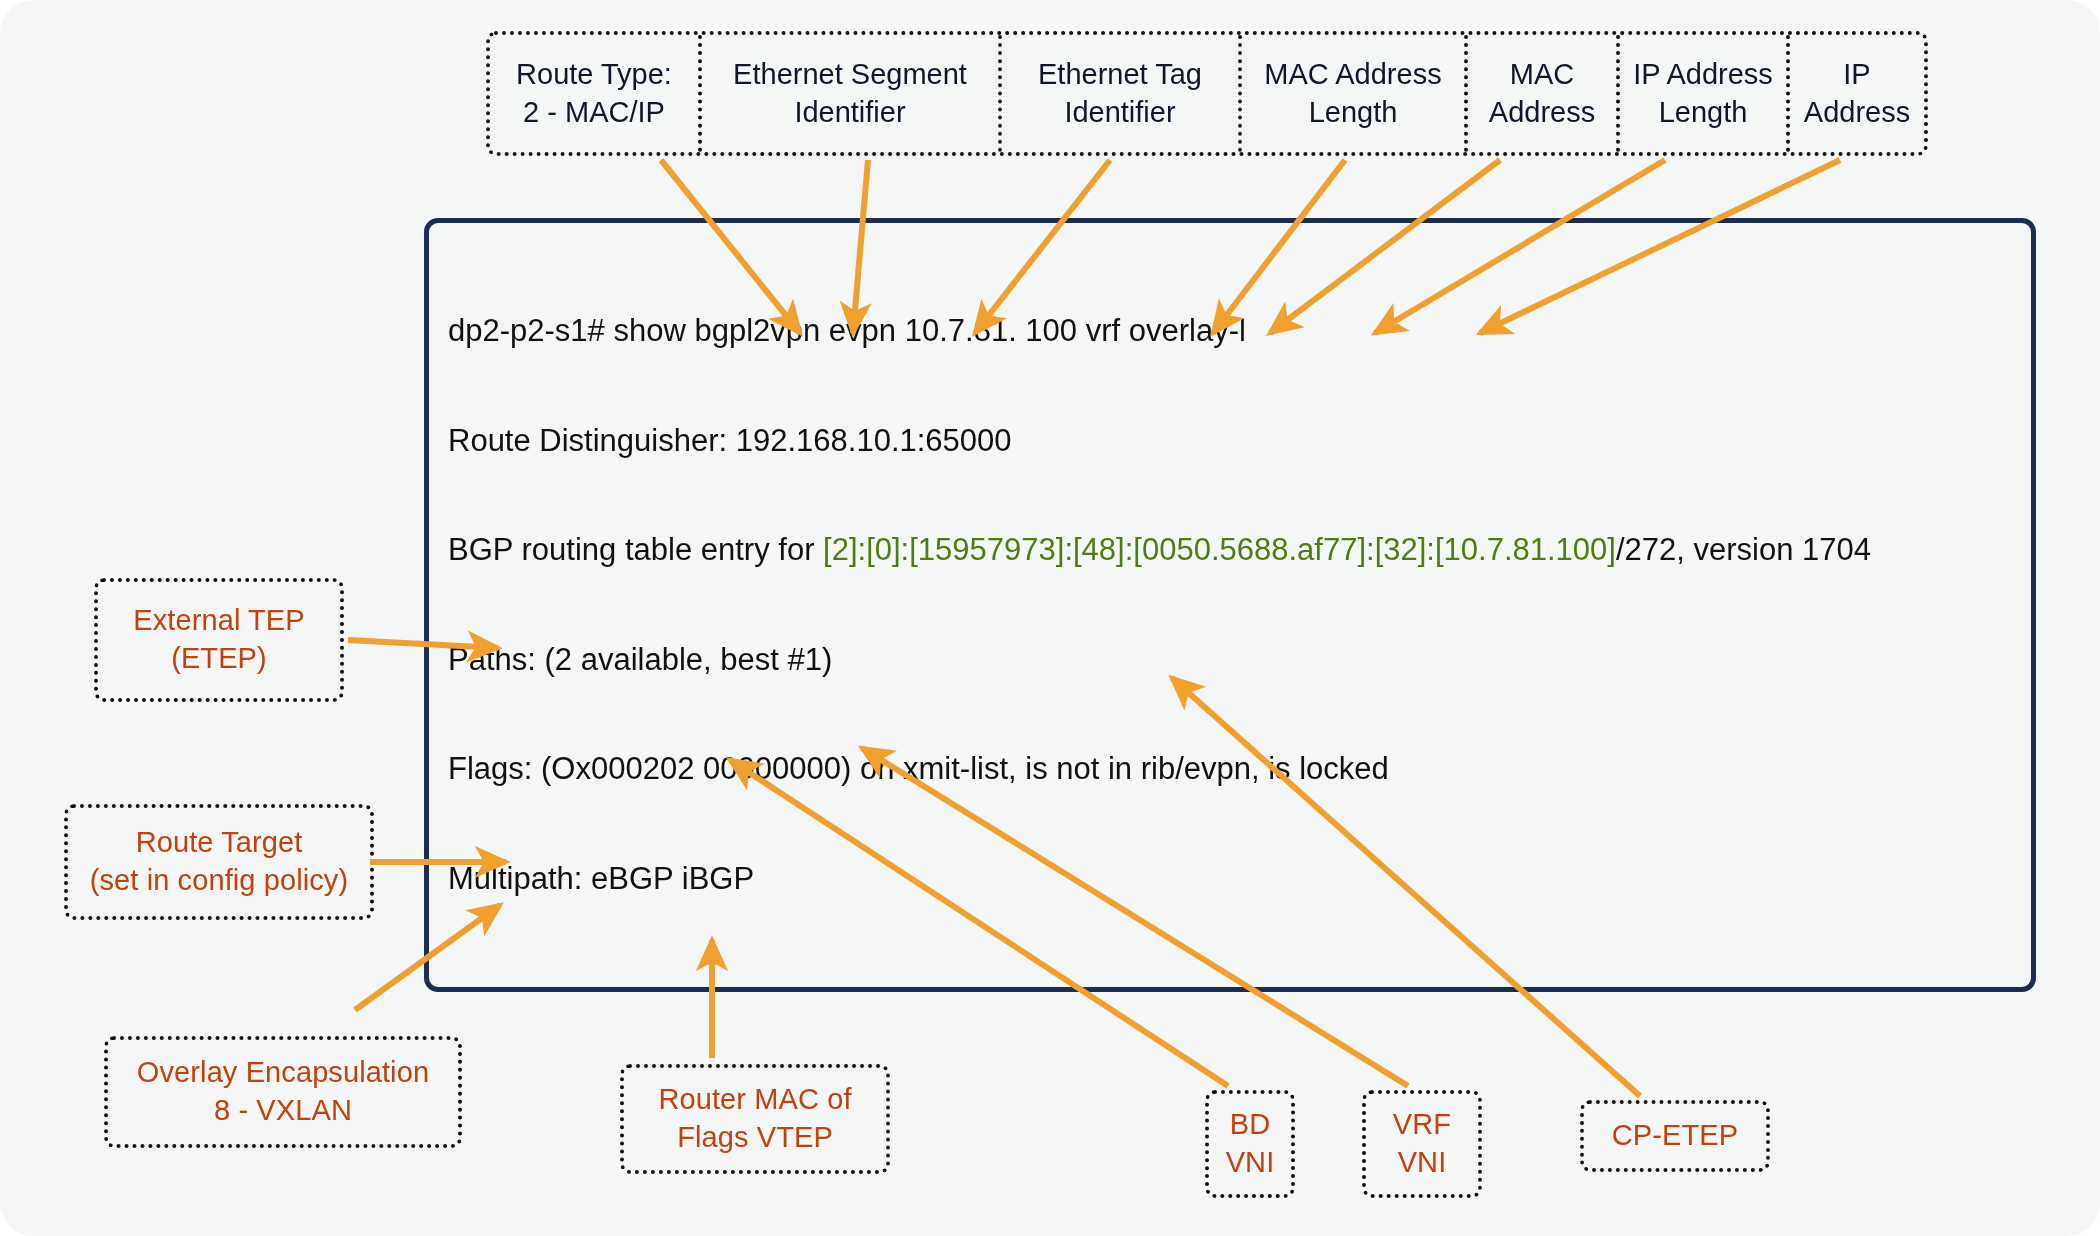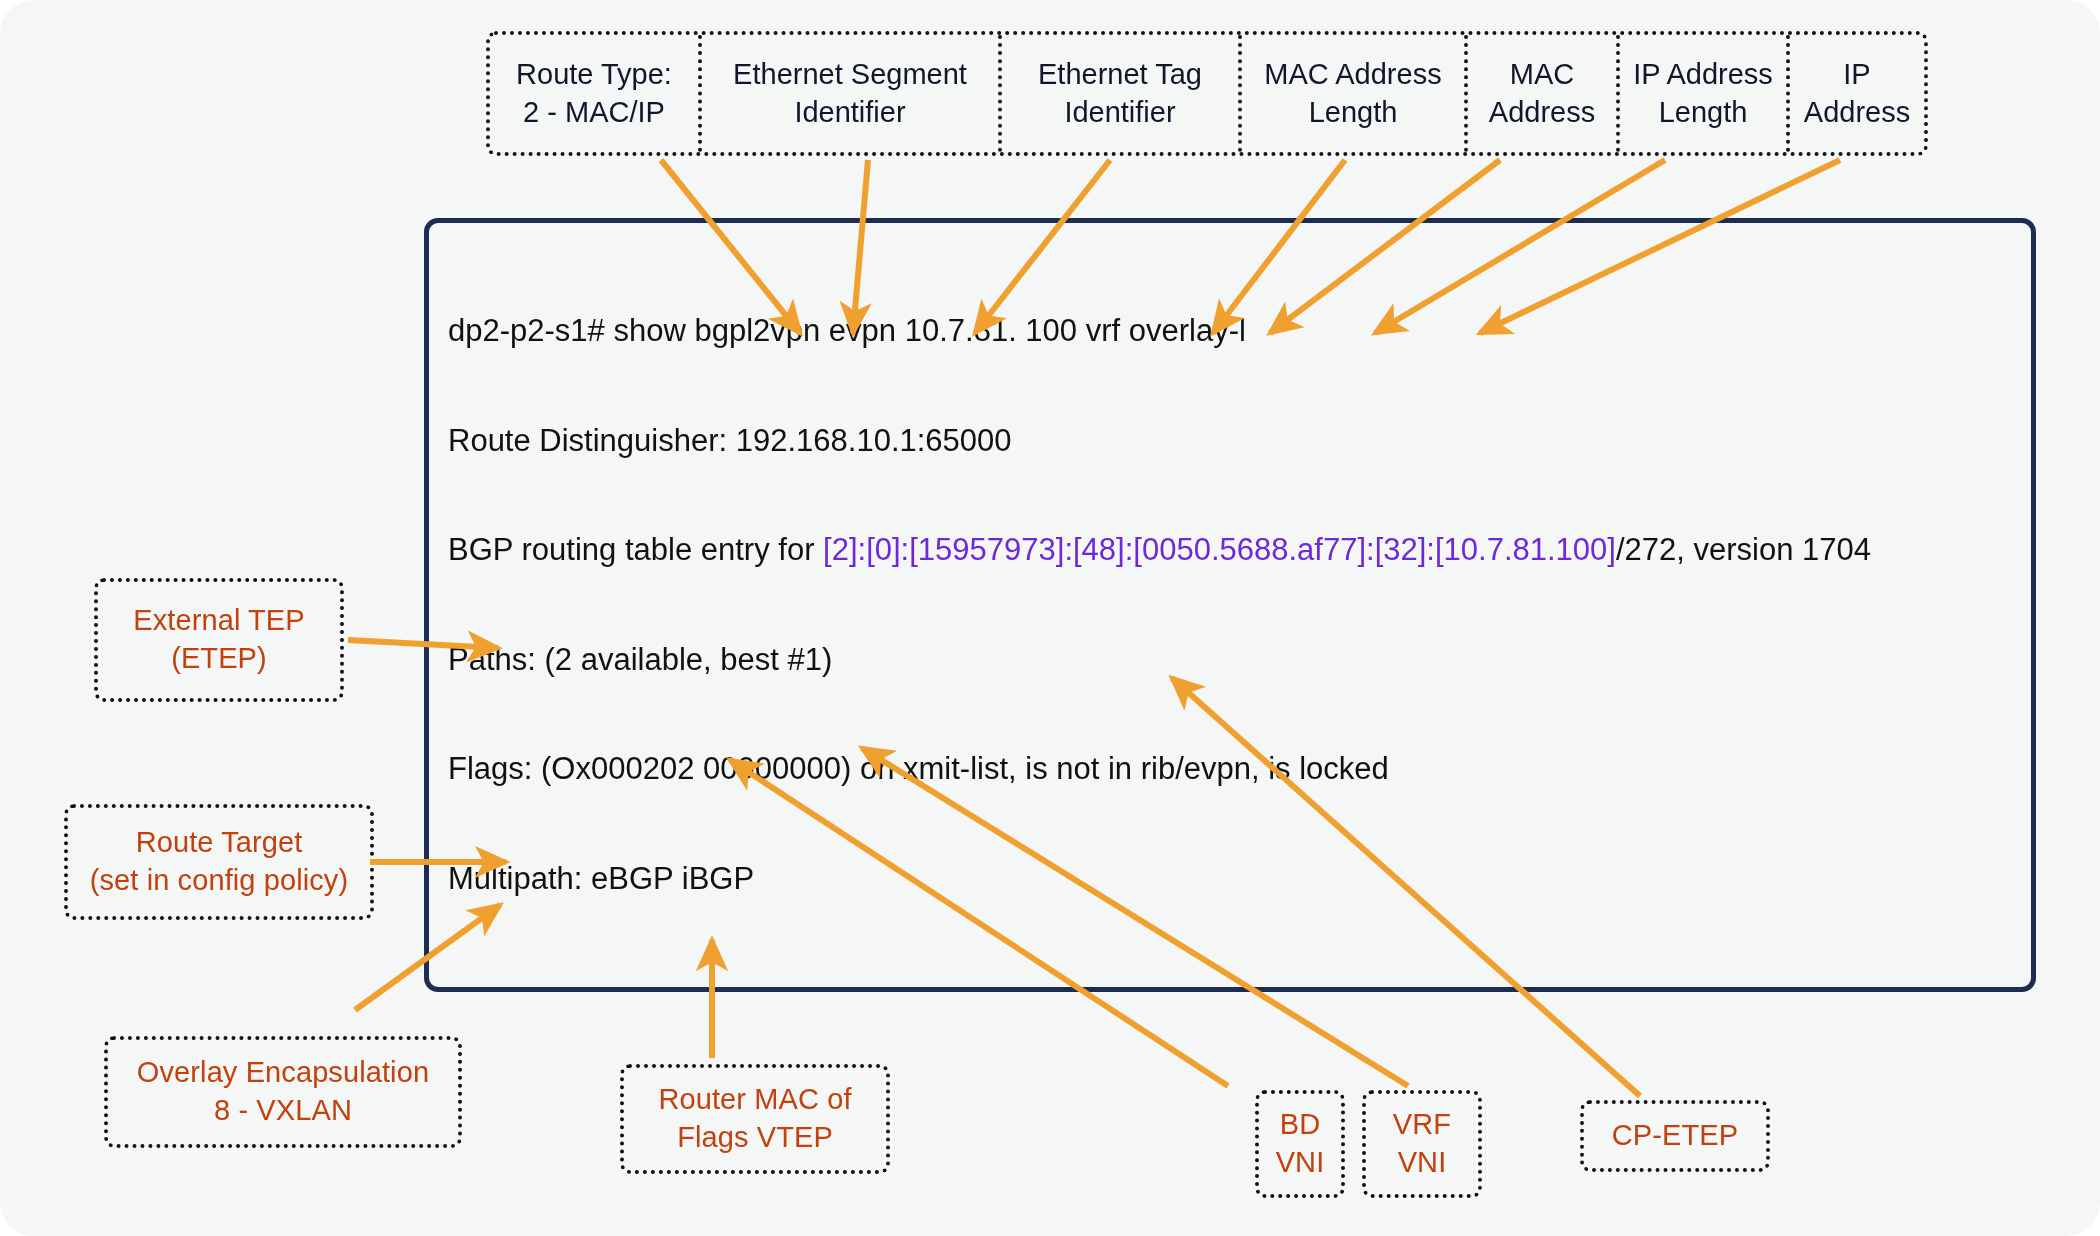--- a/index.html
+++ b/index.html
@@ -84,21 +84,21 @@
     width: 1560px;
     z-index: 4;
     color: #111111;
     font-size: 31px;
     line-height: 36.5px;
     white-space: pre;
     pointer-events: none;
   }
   #term-text .row { display: block; height: 36.5px; white-space: pre; }
   #term-text .row.blank { height: 36.5px; }
-  .org { color: #6d28d9; }
+  .org { color: #4d7c0f; }
 
   
   #arrows {
     position: absolute;
     left: 0; top: 0;
     width: 2100px;
     height: 1236px;
     z-index: 5;
     pointer-events: none;
   }
@@ -176,21 +176,21 @@
   <div class="callout" style="left:104px; top:1036px; width:358px; height:112px;">
     <span class="ln">Overlay Encapsulation</span>
     <span class="ln">8 - VXLAN</span>
   </div>
 
   <div class="callout" style="left:620px; top:1064px; width:270px; height:110px;">
     <span class="ln">Router MAC of</span>
     <span class="ln">Flags VTEP</span>
   </div>
 
-  <div class="callout" style="left:1255px; top:1090px; width:90px;  height:108px;">
+  <div class="callout" style="left:1205px; top:1090px; width:90px;  height:108px;">
     <span class="ln">BD</span>
     <span class="ln">VNI</span>
   </div>
 
   <div class="callout" style="left:1362px; top:1090px; width:120px; height:108px;">
     <span class="ln">VRF</span>
     <span class="ln">VNI</span>
   </div>
 
   <div class="callout" style="left:1580px; top:1100px; width:190px; height:72px;">

